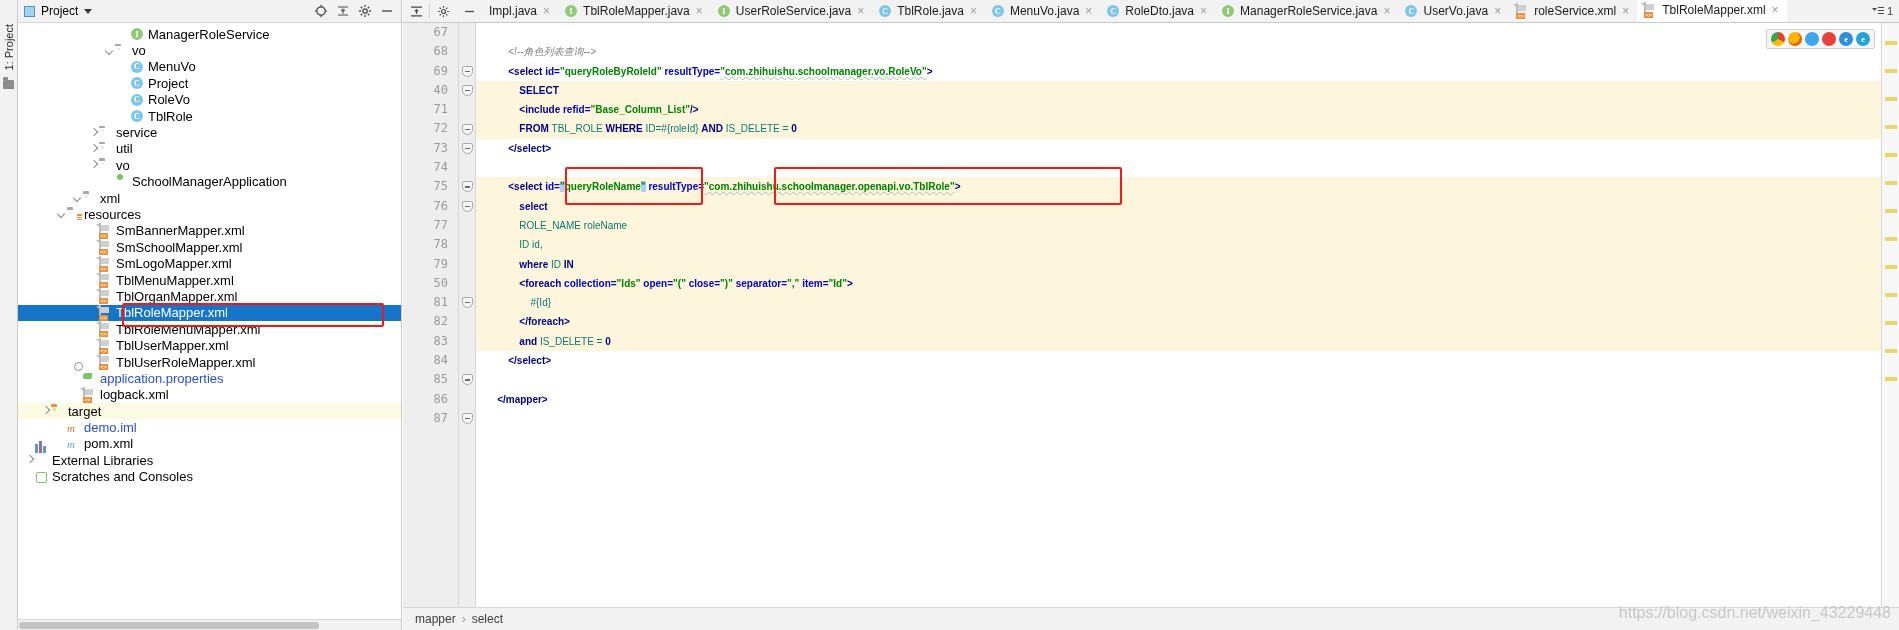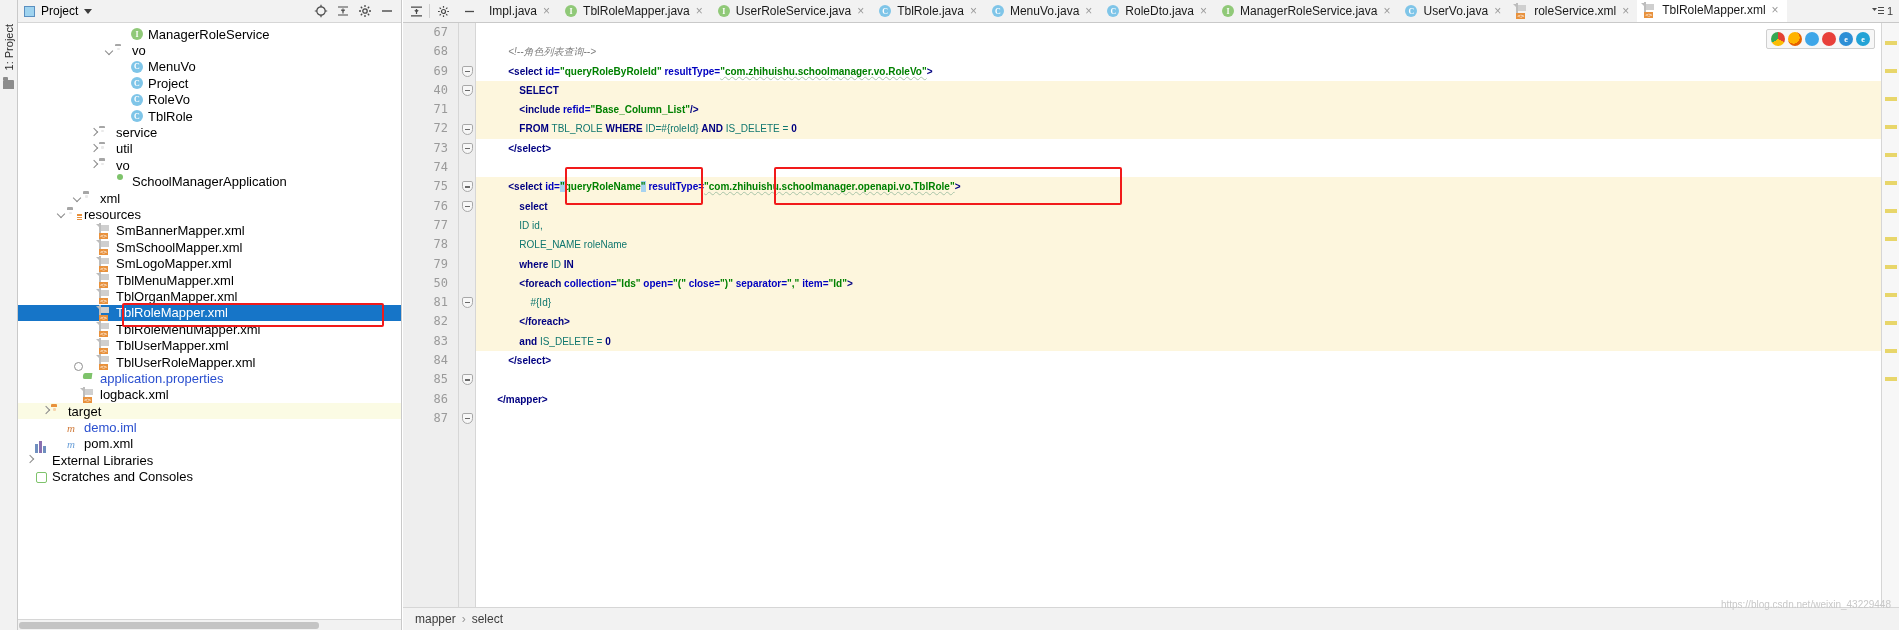--- a/index.html
+++ b/index.html
@@ -151,21 +151,21 @@
   .rb-mark{ position:absolute; right:2px; width:12px; height:4px; background:#e8d66a; }
 
   .float-icons{ position:absolute; right:24px; top:6px; display:flex; gap:3px;
      background:#f7f7f7; border:1px solid #cfcfcf; border-radius:2px; padding:2px 4px; }
   .fi{ width:14px;height:14px;border-radius:50%; display:flex;align-items:center;justify-content:center;
      font-size:8px; color:#fff; font-weight:bold; font-family:"Liberation Serif",serif;}
 
   .breadcrumb{ height:22px; flex:0 0 22px; background:#f2f2f2; border-top:1px solid #d6d6d6;
      display:flex; align-items:center; gap:6px; padding:11px 12px; font-size:12px; color:#3c3c3c; }
   .bc-sep{ color:#9a9a9a; }
-  .watermark{ position:absolute; right:8px; bottom:20px; font-size:10px; color:#c8c8c8; }
+  .watermark{ position:absolute; right:8px; bottom:8px; font-size:16px; color:#c8c8c8; }
 </style>
 </head>
 <body>
 
 <div class="app">
 
   <div class="left-strip">
     <div class="vtext">1: Project</div>
     <div class="vicon"></div>
   </div>
@@ -547,22 +547,22 @@
           <div class="line"></div>
           <div class="line"><span class="tk-comment">        &lt;!--角色列表查询--&gt;</span></div>
           <div class="line"><span style="position: absolute; left: 10px; top: 0px; height: 100%; background: rgb(240, 240, 240); z-index: -1; width: 703.8px;"></span><span class="tk-plain">        </span><span class="tk-tag">&lt;select </span><span class="tk-attr">id=</span><span class="tk-val">"queryRoleByRoleId"</span><span class="tk-plain"> </span><span class="tk-attr">resultType=</span><span class="tk-val wavy">"com.zhihuishu.schoolmanager.vo.RoleVo"</span><span class="tk-tag">&gt;</span></div>
           <div class="line hl-yellow"><span class="tk-plain">            </span><span class="tk-kw">SELECT</span></div>
           <div class="line hl-yellow"><span class="tk-plain">            </span><span class="tk-tag">&lt;include </span><span class="tk-attr">refid=</span><span class="tk-val">"Base_Column_List"</span><span class="tk-tag">/&gt;</span></div>
           <div class="line hl-yellow"><span class="tk-plain">            </span><span class="tk-kw">FROM </span><span class="tk-plain">TBL_ROLE </span><span class="tk-kw">WHERE </span><span class="tk-plain">ID=#{roleId} </span><span class="tk-kw">AND </span><span class="tk-plain">IS_DELETE = </span><span class="tk-kw">0</span></div>
           <div class="line"><span style="position: absolute; left: 10px; top: 0px; height: 100%; background: rgb(240, 240, 240); z-index: -1; width: 132.94px;"></span><span class="tk-plain">        </span><span class="tk-tag">&lt;/select&gt;</span></div>
           <div class="line"></div>
           <div class="line hl-yellow"><span class="tk-plain">        </span><span class="tk-tag">&lt;select </span><span class="tk-attr">id=</span><span class="tk-val sel-hl">"</span><span class="tk-val">queryRoleName</span><span class="tk-val sel-hl">"</span><span class="tk-plain"> </span><span class="tk-attr">resultType=</span><span class="tk-val wavy">"com.zhihuishu.schoolmanager.openapi.vo.TblRole"</span><span class="tk-tag">&gt;</span></div>
           <div class="line hl-yellow"><span class="tk-plain">            </span><span class="tk-kw">select</span></div>
+          <div class="line hl-yellow"><span class="tk-plain">            ROLE_NAME roleName</span></div>
           <div class="line hl-yellow"><span class="tk-plain">            ID id,</span></div>
-          <div class="line hl-yellow"><span class="tk-plain">            ROLE_NAME roleName</span></div>
           <div class="line hl-yellow"><span class="tk-plain">            </span><span class="tk-kw">where </span><span class="tk-plain">ID </span><span class="tk-kw">IN</span></div>
           <div class="line hl-yellow"><span class="tk-plain">            </span><span class="tk-tag">&lt;foreach </span><span class="tk-attr">collection=</span><span class="tk-val">"Ids"</span><span class="tk-plain"> </span><span class="tk-attr">open=</span><span class="tk-val">"("</span><span class="tk-plain"> </span><span class="tk-attr">close=</span><span class="tk-val">")"</span><span class="tk-plain"> </span><span class="tk-attr">separator=</span><span class="tk-val">","</span><span class="tk-plain"> </span><span class="tk-attr">item=</span><span class="tk-val">"Id"</span><span class="tk-tag">&gt;</span></div>
           <div class="line hl-yellow"><span class="tk-plain">                #{Id}</span></div>
           <div class="line hl-yellow"><span class="tk-plain">            </span><span class="tk-tag">&lt;/foreach&gt;</span></div>
           <div class="line hl-yellow"><span class="tk-plain">            </span><span class="tk-kw">and </span><span class="tk-plain">IS_DELETE = </span><span class="tk-kw">0</span></div>
           <div class="line"><span style="position: absolute; left: 10px; top: 0px; height: 100%; background: rgb(240, 240, 240); z-index: -1; width: 132.94px;"></span><span class="tk-plain">        </span><span class="tk-tag">&lt;/select&gt;</span></div>
           <div class="line"></div>
           <div class="line"><span style="position: absolute; left: 10px; top: 0px; height: 100%; background: rgb(240, 240, 240); z-index: -1; width: 101.66px;"></span><span class="tk-plain">    </span><span class="tk-tag">&lt;/mapper&gt;</span></div>
         </div>
 

